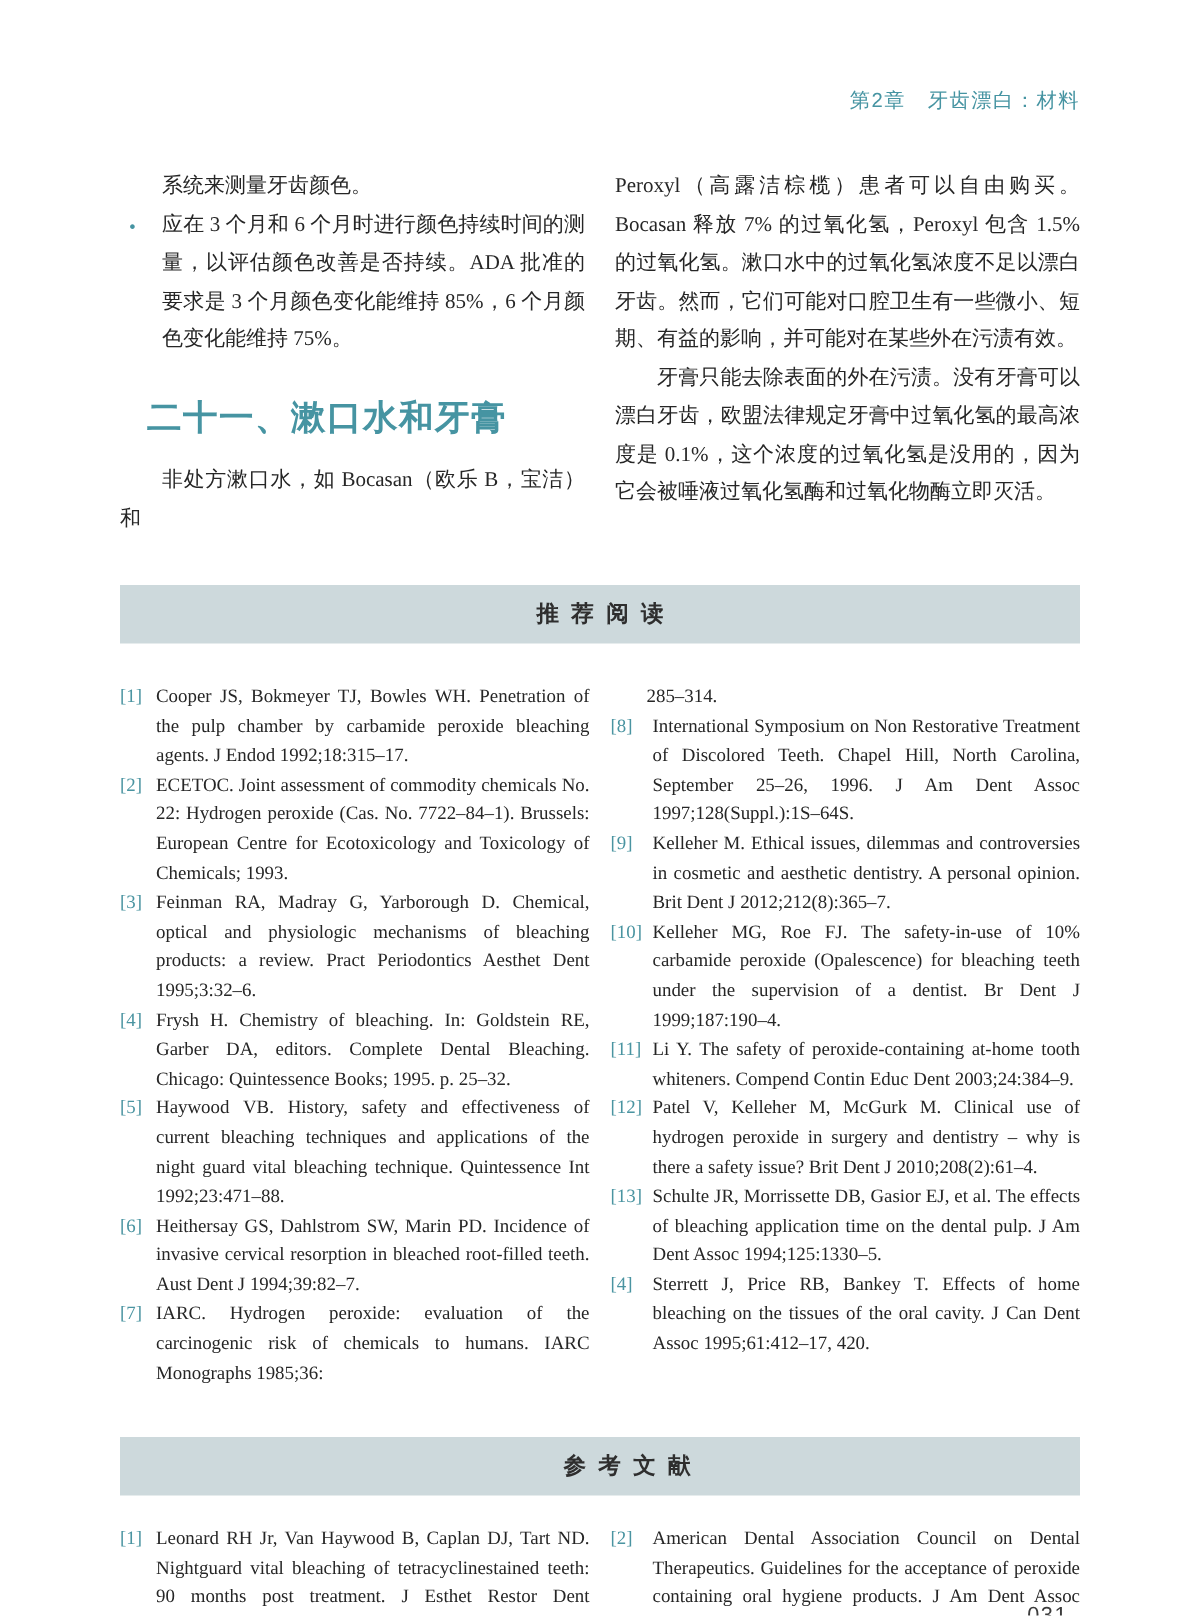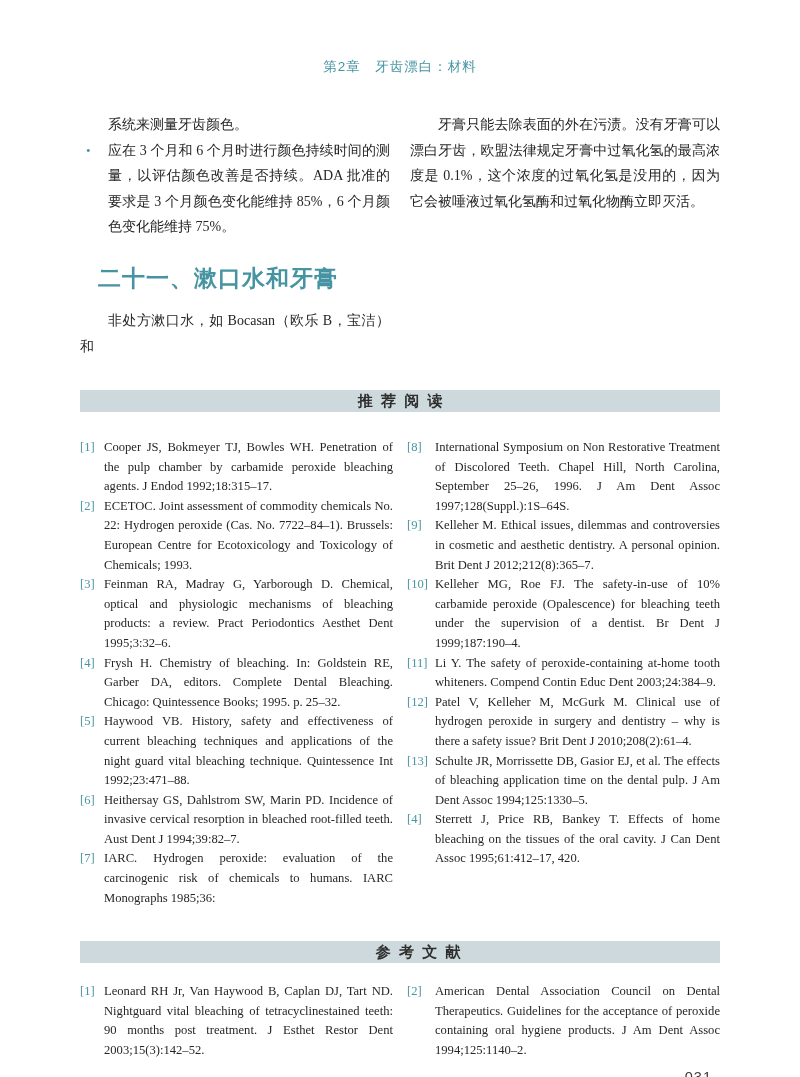--- a/index.html
+++ b/index.html
@@ -9,21 +9,21 @@
     font-family:"Liberation Serif","DejaVu Serif",serif;
     color:#262626;
     position:relative;
     overflow:hidden;
   }
   .page{position:relative;width:800px;height:1077px;}
 
   
   .page-header{
     margin:58px 80px 0 80px;
-    text-align:center;
+    text-align:right;
     font-size:13.5px;
     letter-spacing:1px;
     font-family:"Liberation Sans","DejaVu Sans",sans-serif;
   }
 
   
   .intro{
     margin:36px 80px 0 80px;
     display:flex;
     gap:20px;
@@ -45,21 +45,21 @@
     font-size:23px;
     font-weight:bold;
     letter-spacing:1px;
   }
   .para-indent{text-indent:28px;}
   .mt18{margin-top:17px;}
 
   
   .banner{
     margin:0 80px;
-    height:22px;
+    height:39px;
     background:#cdd9dc;
     display:flex;align-items:center;justify-content:center;
   }
   .banner-rr{margin-top:31px;}
   .banner-ref{margin-top:33px;padding-left:36px;}
   .banner-title{
     font-size:15px;
     font-weight:bold;
     color:#2e2e2e;
     letter-spacing:0.55em;
@@ -110,20 +110,21 @@
     <div class="col cn">
       <div class="hang">系统来测量牙齿颜色。</div>
       <div class="bullet-item">
         <span class="bullet-mark teal-text">•</span>
         <span>应在 3 个月和 6 个月时进行颜色持续时间的测量，以评估颜色改善是否持续。ADA 批准的要求是 3 个月颜色变化能维持 85%，6 个月颜色变化能维持 75%。</span>
       </div>
       <div class="section-heading teal-text">二十一、漱口水和牙膏</div>
       <div class="para-indent mt18">非处方漱口水，如 Bocasan（欧乐 B，宝洁）和</div>
     </div>
     <div class="col cn">
+      <div>Peroxyl（高露洁棕榄）患者可以自由购买。Bocasan 释放 7% 的过氧化氢，Peroxyl 包含 1.5% 的过氧化氢。漱口水中的过氧化氢浓度不足以漂白牙齿。然而，它们可能对口腔卫生有一些微小、短期、有益的影响，并可能对在某些外在污渍有效。</div>
       <div class="para-indent">牙膏只能去除表面的外在污渍。没有牙膏可以漂白牙齿，欧盟法律规定牙膏中过氧化氢的最高浓度是 0.1%，这个浓度的过氧化氢是没用的，因为它会被唾液过氧化氢酶和过氧化物酶立即灭活。</div>
     </div>
   </div>
 
   <div class="banner banner-rr">
     <span class="banner-title">推荐阅读</span>
   </div>
 
   <div class="ref-section">
     <div class="col colL">
@@ -150,20 +151,23 @@
       <div class="ref-item">
         <span class="ref-num accent">[6]</span>
         <span>Heithersay GS, Dahlstrom SW, Marin PD. Incidence of invasive cervical resorption in bleached root-filled teeth. Aust Dent J 1994;39:82–7.</span>
       </div>
       <div class="ref-item">
         <span class="ref-num accent">[7]</span>
         <span>IARC. Hydrogen peroxide: evaluation of the carcinogenic risk of chemicals to humans. IARC Monographs 1985;36:</span>
       </div>
     </div>
     <div class="col colR">
+      <div class="ref-item cont">
+        <span>285–314.</span>
+      </div>
       <div class="ref-item">
         <span class="ref-num accent">[8]</span>
         <span>International Symposium on Non Restorative Treatment of Discolored Teeth. Chapel Hill, North Carolina, September 25–26, 1996. J Am Dent Assoc 1997;128(Suppl.):1S–64S.</span>
       </div>
       <div class="ref-item">
         <span class="ref-num accent">[9]</span>
         <span>Kelleher M. Ethical issues, dilemmas and controversies in cosmetic and aesthetic dentistry. A personal opinion. Brit Dent J 2012;212(8):365–7.</span>
       </div>
       <div class="ref-item">
         <span class="ref-num accent">[10]</span>

